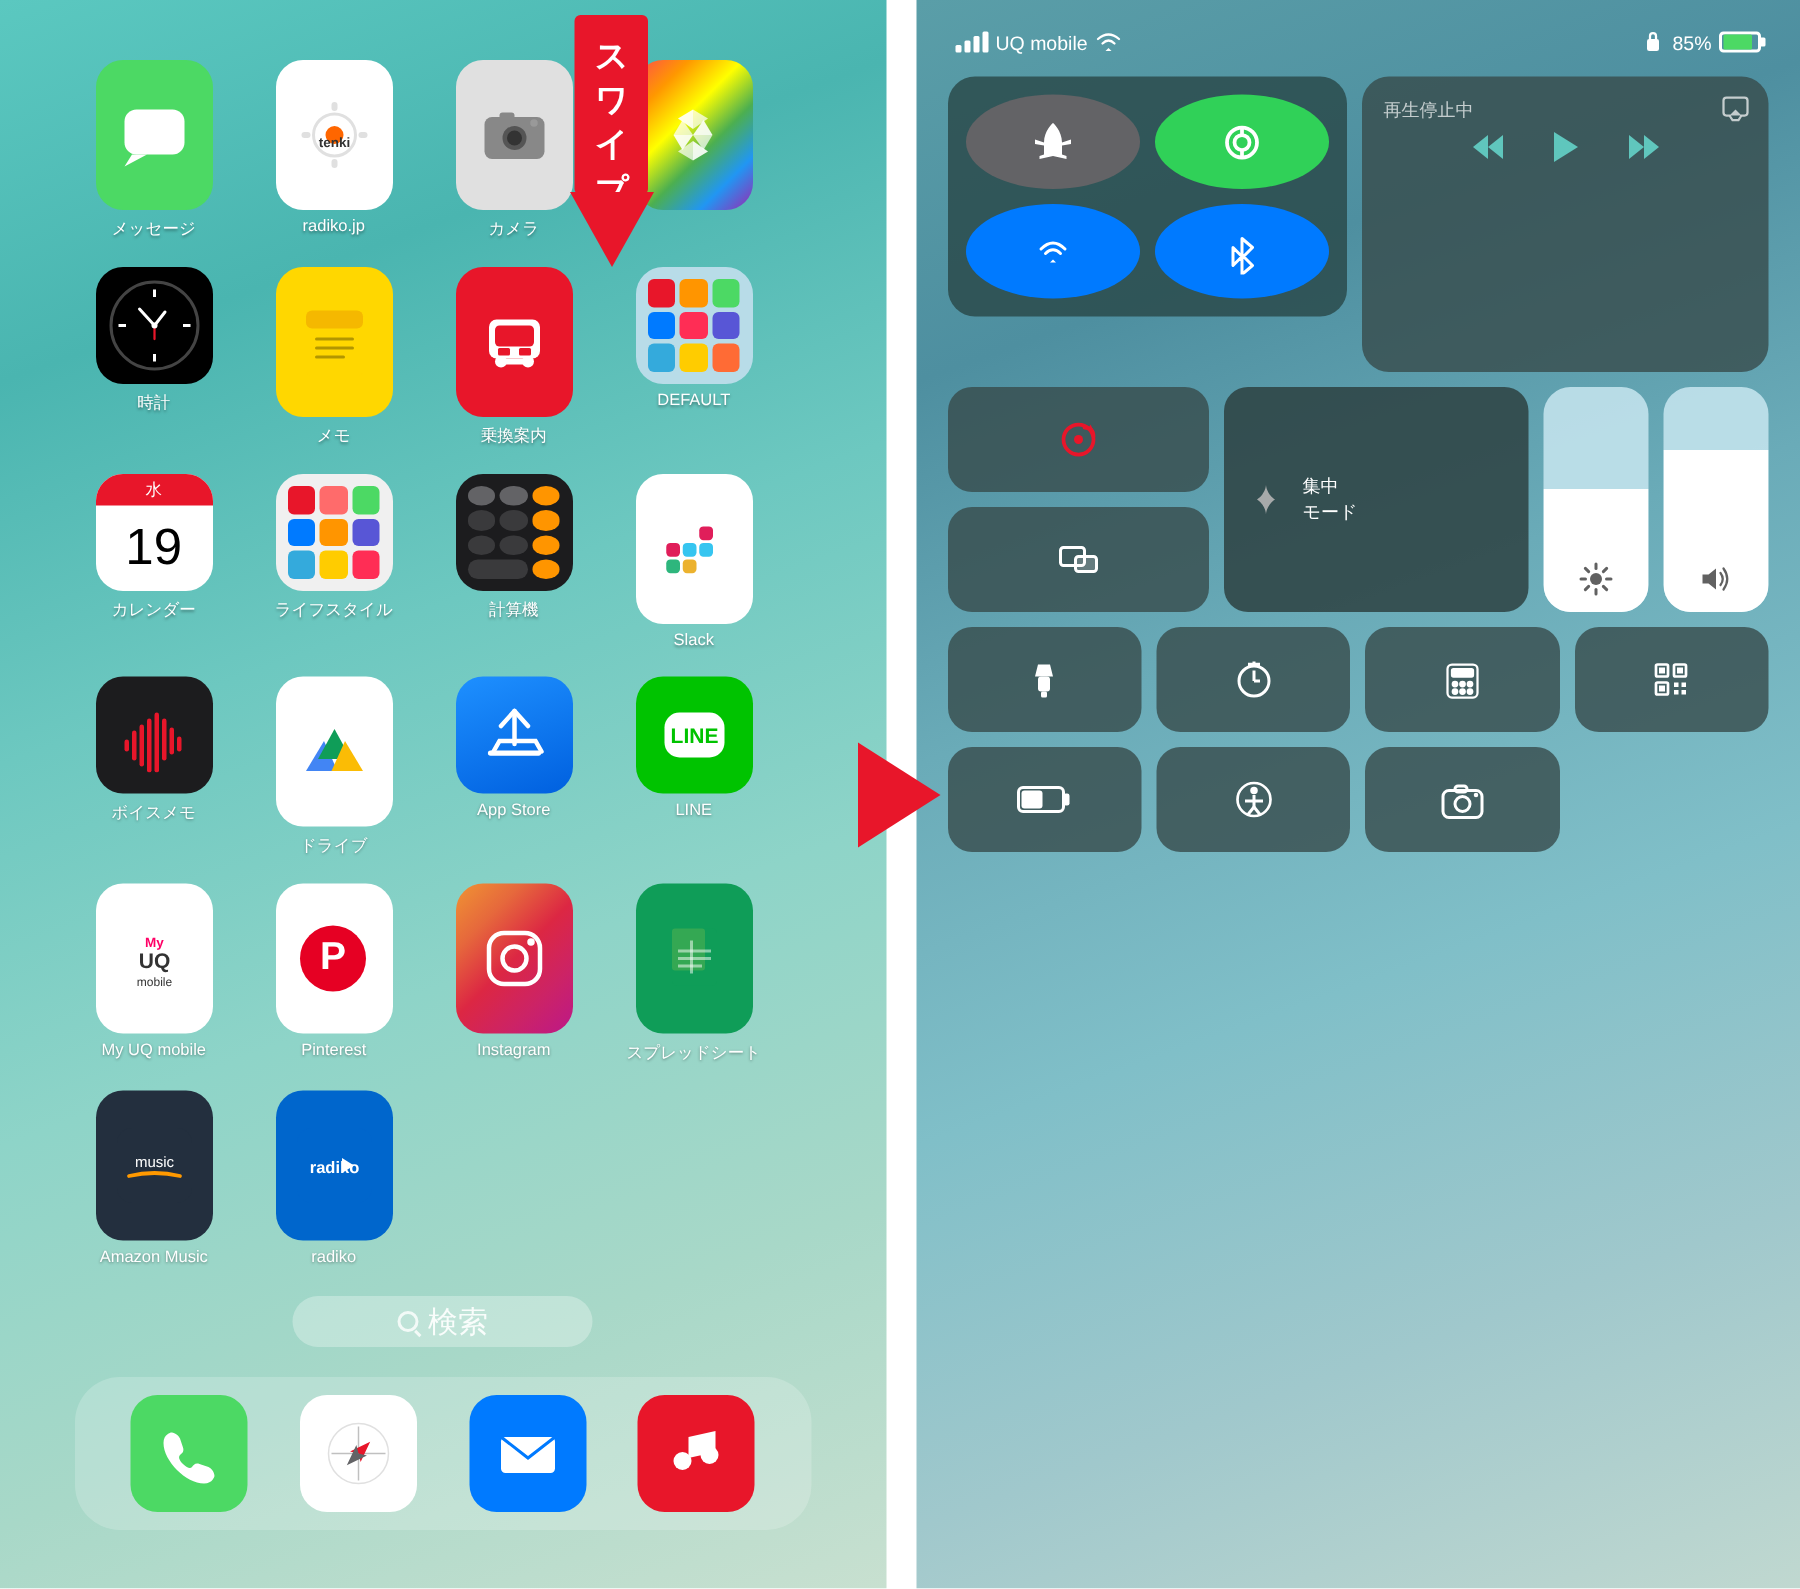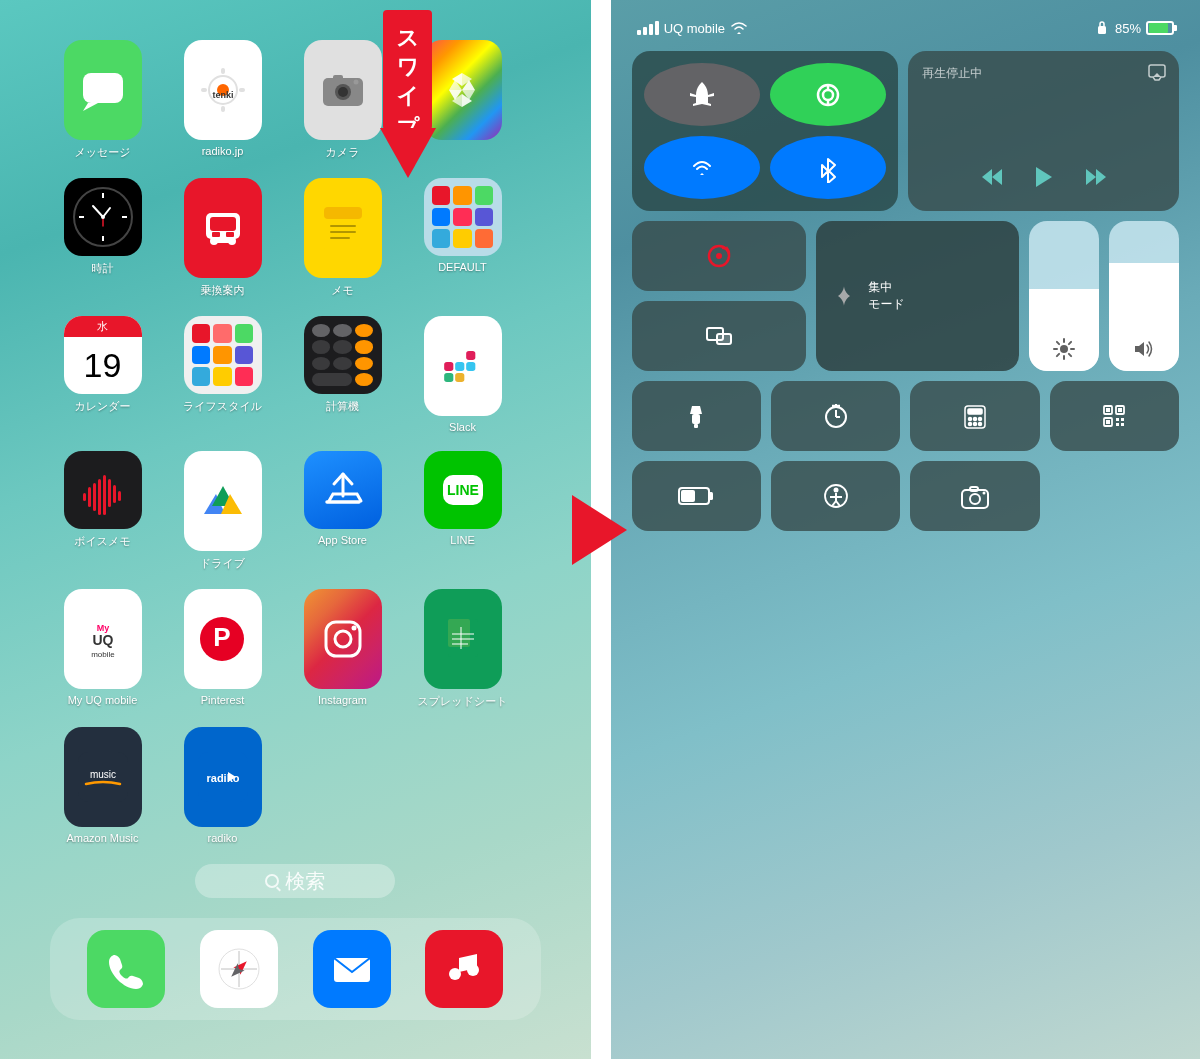--- a/index.html
+++ b/index.html
@@ -436,45 +436,45 @@
           <line x1="31" y1="31" x2="21" y2="20" stroke="white" stroke-width="2" stroke-linecap="round"></line>
           <line x1="31" y1="31" x2="38" y2="22" stroke="white" stroke-width="2" stroke-linecap="round"></line>
           <line x1="31" y1="31" x2="31" y2="40" stroke="#e8162a" stroke-width="1.5" stroke-linecap="round"></line>
           <circle cx="31" cy="31" r="2" fill="white"></circle>
         </svg>
       </div>
       <span class="app-label">時計</span>
     </div>
 
     <div class="app-item">
+      <div class="app-icon icon-memo">
+        <svg width="50" height="50" viewBox="0 0 50 50">
+          <rect x="6" y="4" width="38" height="44" rx="4" fill="#ffd700"></rect>
+          <rect x="6" y="4" width="38" height="12" rx="4" fill="#f5b800"></rect>
+          <rect x="12" y="22" width="26" height="2" rx="1" fill="rgba(0,0,0,0.3)"></rect>
+          <rect x="12" y="28" width="26" height="2" rx="1" fill="rgba(0,0,0,0.3)"></rect>
+          <rect x="12" y="34" width="20" height="2" rx="1" fill="rgba(0,0,0,0.3)"></rect>
+        </svg>
+      </div>
+      <span class="app-label">メモ</span>
+    </div>
+
+    <div class="app-item">
       <div class="app-icon icon-train">
         <svg width="50" height="50" viewBox="0 0 50 50">
           <rect x="8" y="10" width="34" height="26" rx="5" fill="white"></rect>
           <rect x="12" y="14" width="26" height="14" rx="3" fill="#e8162a"></rect>
           <circle cx="16" cy="38" r="4" fill="white"></circle>
           <circle cx="34" cy="38" r="4" fill="white"></circle>
           <rect x="19" y="36" width="12" height="4" fill="white"></rect>
           <rect x="14" y="29" width="8" height="5" rx="1" fill="#e8162a"></rect>
           <rect x="28" y="29" width="8" height="5" rx="1" fill="#e8162a"></rect>
         </svg>
       </div>
       <span class="app-label">乗換案内</span>
-    </div>
-
-    <div class="app-item">
-      <div class="app-icon icon-memo">
-        <svg width="50" height="50" viewBox="0 0 50 50">
-          <rect x="6" y="4" width="38" height="44" rx="4" fill="#ffd700"></rect>
-          <rect x="6" y="4" width="38" height="12" rx="4" fill="#f5b800"></rect>
-          <rect x="12" y="22" width="26" height="2" rx="1" fill="rgba(0,0,0,0.3)"></rect>
-          <rect x="12" y="28" width="26" height="2" rx="1" fill="rgba(0,0,0,0.3)"></rect>
-          <rect x="12" y="34" width="20" height="2" rx="1" fill="rgba(0,0,0,0.3)"></rect>
-        </svg>
-      </div>
-      <span class="app-label">メモ</span>
     </div>
 
     <div class="app-item">
       <div class="default-face">
         <div class="default-mini" style="background:#e8162a;"></div>
         <div class="default-mini" style="background:#ff9500;"></div>
         <div class="default-mini" style="background:#4cd964;"></div>
         <div class="default-mini" style="background:#007aff;"></div>
         <div class="default-mini" style="background:#ff2d55;"></div>
         <div class="default-mini" style="background:#5856d6;"></div>
@@ -780,21 +780,21 @@
           </svg>
         </div>
 
         <div style="background:#007aff;border-radius:50%;display:flex;align-items:center;justify-content:center;">
           <svg width="30" height="30" viewBox="0 0 30 30">
             <path d="M15 6 L22 12 L16 18 L22 24 L15 30 L15 18 L9 24 L9 12 L15 18 Z" fill="none" stroke="white" stroke-width="2" stroke-linejoin="round"></path>
           </svg>
         </div>
       </div>
 
-      <div style="flex:1;background:rgba(55,75,75,0.8);border-radius:18px;padding:14px;display:flex;flex-direction:column;justify-content:space-between;height:160px;position:relative;">
+      <div style="flex:1;background:rgba(55,75,75,0.8);border-radius:18px;padding:14px;display:flex;flex-direction:column;height:197px;position:relative;">
         <div style="position:absolute;top:12px;right:12px;">
           <svg width="20" height="20" viewBox="0 0 20 20" fill="rgba(255,255,255,0.7)">
             <path d="M2 4 Q2 2 4 2 L16 2 Q18 2 18 4 L18 12 Q18 14 16 14 L14 14 L12 17 L8 17 L6 14 L4 14 Q2 14 2 12 Z" fill="none" stroke="rgba(255,255,255,0.7)" stroke-width="1.5"></path>
             <polygon points="10,10 14,14 6,14" fill="rgba(255,255,255,0.7)"></polygon>
           </svg>
         </div>
         <span style="color:rgba(255,255,255,0.7);font-size:12px;">再生停止中</span>
         <div style="display:flex;justify-content:center;align-items:center;gap:22px;">
           <div>
             <svg width="28" height="28" viewBox="0 0 28 28" fill="rgba(100,210,200,0.9)">

